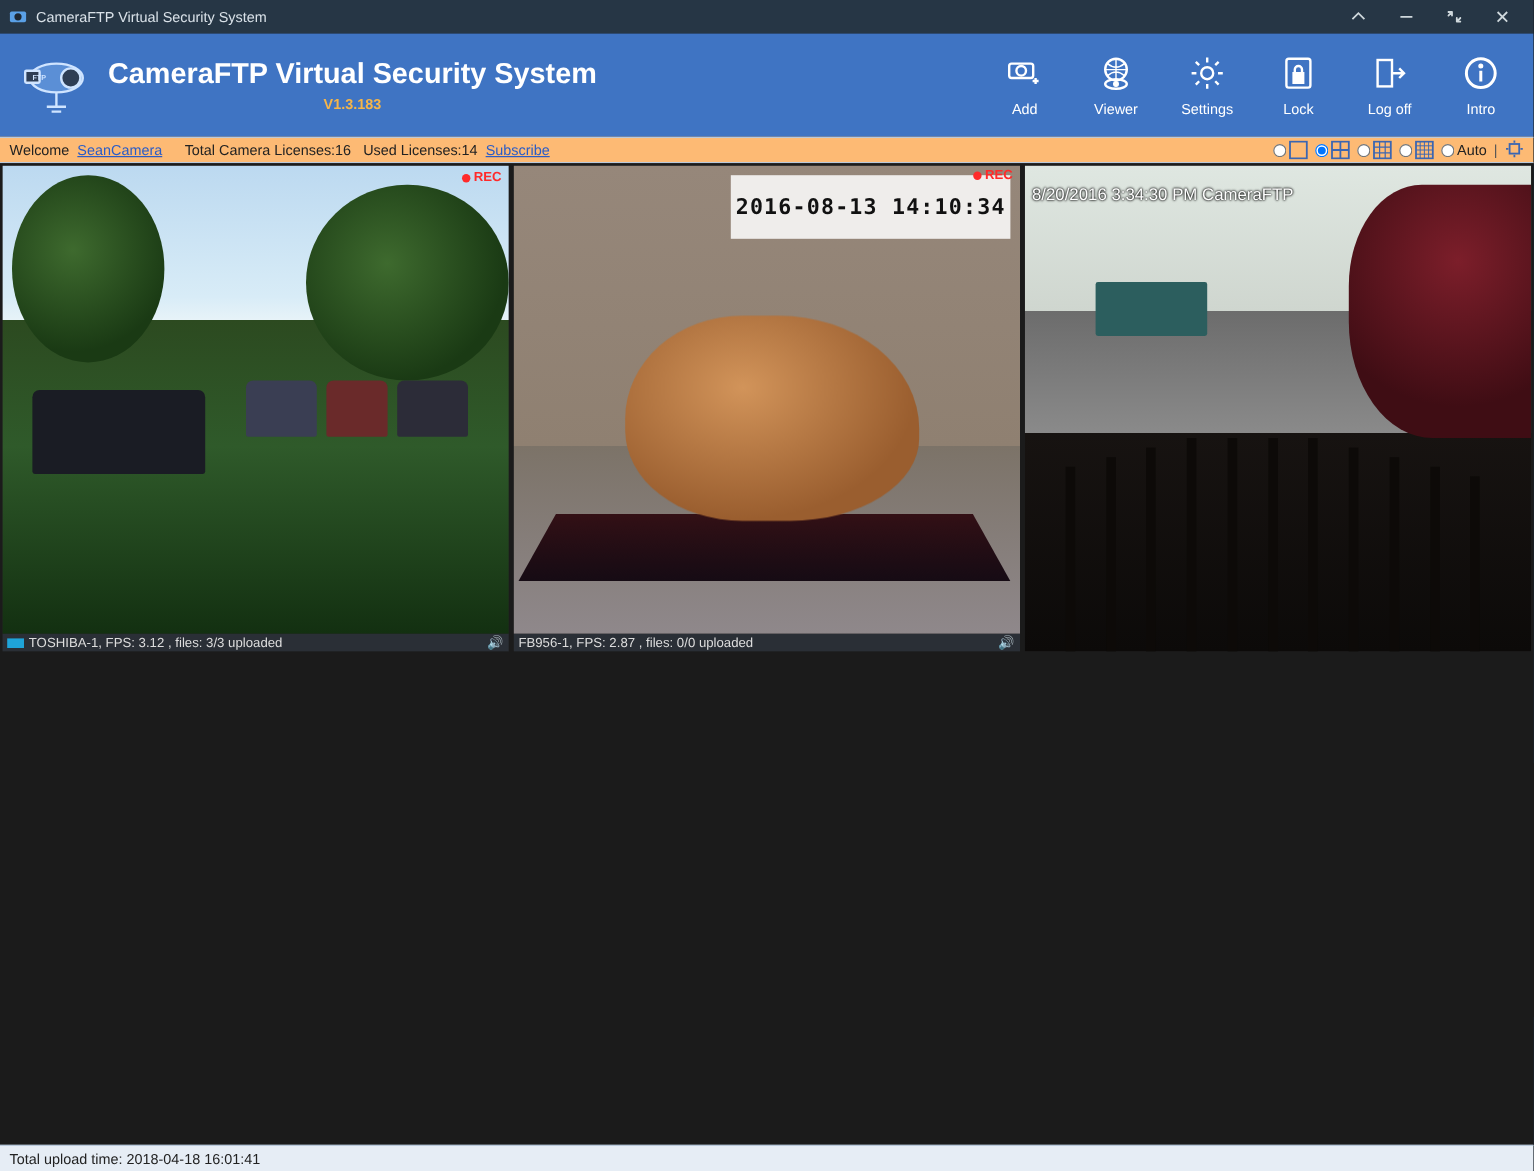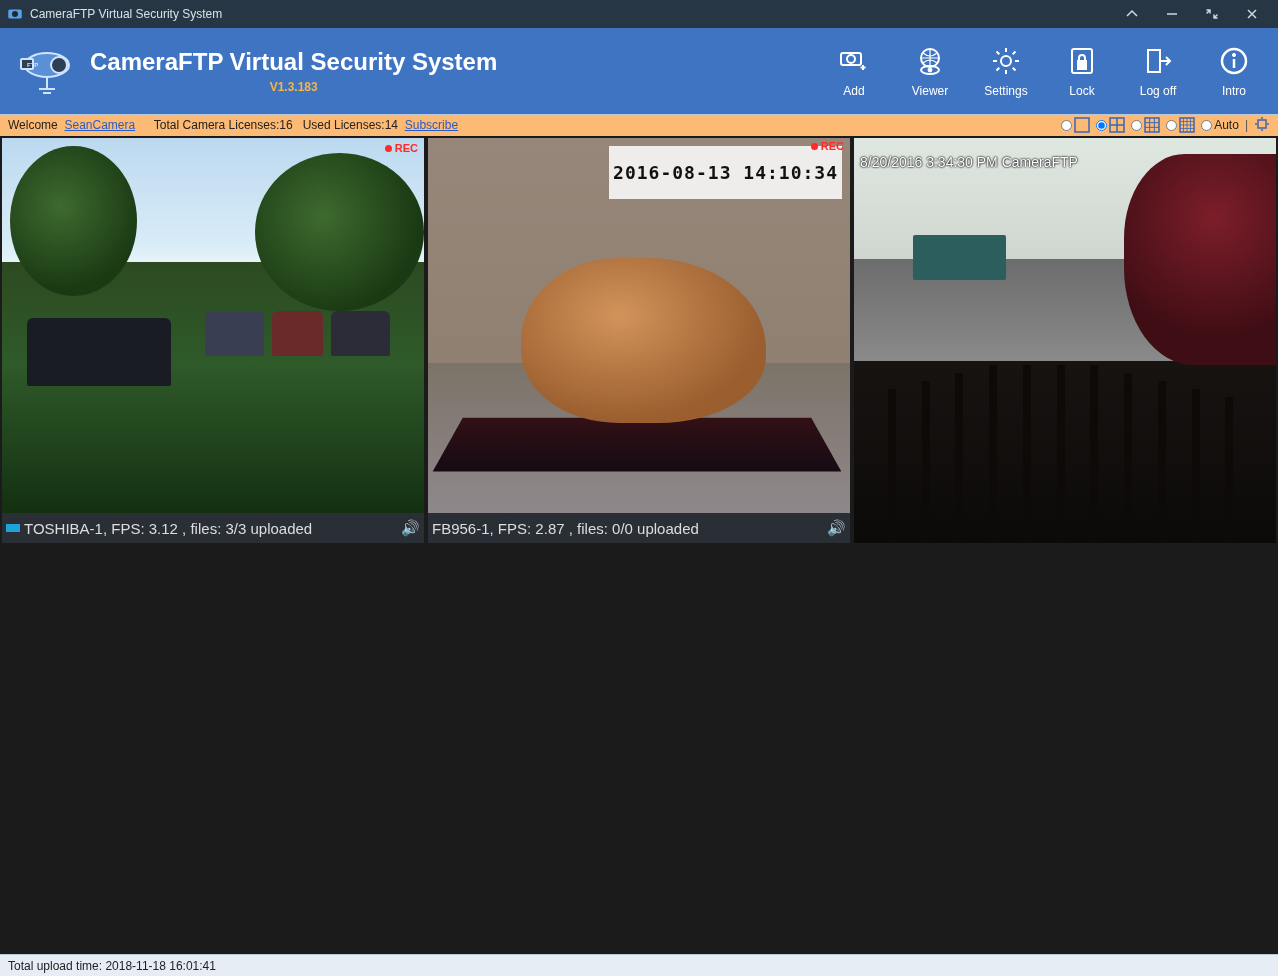--- a/index.html
+++ b/index.html
@@ -35,21 +35,21 @@
   .layoutopts input[type=radio] { width:11px; height:11px; }
   .layoutopts .divider { color:#555; }
   .infobar .expand svg { width:16px; height:16px; }
   
   .gridwrap { flex:1; background:#1b1b1b; padding:2px; }
   .camgrid { width:100%; height:100%; display:grid; grid-template-columns:1fr 1fr 1fr; grid-template-rows:1fr 1fr; gap:4px; }
   .campane { position:relative; background:#222; overflow:hidden; display:flex; flex-direction:column; }
   .camfeed { flex:1; position:relative; }
   .recbadge { position:absolute; top:4px; right:6px; font-size:11px; color:#ff2a2a; font-weight:bold; display:flex; align-items:center; gap:3px; }
   .recbadge .dot { width:7px; height:7px; background:#ff2a2a; border-radius:50%; }
-  .camstatus { height:30px; background:#2a2f36; color:#ddd; font-size:15px; display:flex; align-items:center; padding:0 4px; }
+  .camstatus { height:15px; background:#2a2f36; color:#ddd; font-size:11px; display:flex; align-items:center; padding:0 4px; }
   .camstatus .audio { margin-left:auto; color:#46c0e8; }
   .camstatus .bar { width:14px; height:8px; background:#1fa4d9; margin-right:4px; }
   .overlay-ts { position:absolute; color:#fff; font-family:monospace; font-size:14px; text-shadow:0 0 2px #000, 0 0 2px #000; white-space:pre; }
   .overlay-ts.topleft { top:4px; left:6px; font-family:Tahoma, sans-serif; font-size:14px;margin-top:12px; }
   .overlay-ts.small { font-size:12px; }
   .overlay-ts.topright-box { top:8px; right:8px; background:rgba(255,255,255,0.85); color:#111; padding:16px 4px; font-size:18px; font-weight:bold; letter-spacing:1px; text-shadow:none; }
   .overlay-ts.c1 { top:22px; left:6px; }
   
   .feed1 { background:
     linear-gradient(180deg, #bcd9f0 0%, #d8ecf7 28%, #e7f3f8 33%, #2c4a20 33%, #2f5a2a 60%, #133011 100%);
@@ -308,16 +308,16 @@
         </div>
       </div>
 
 
     </div>
   </div>
 
   <div class="statusbar">
     <span>Total upload time:</span>
     <span>&nbsp;</span>
-    <span>2018-11-18 16:01:41</span>
+    <span>2018-04-18 16:01:41</span>
   </div>
 
 </div>
 
 </body></html>

